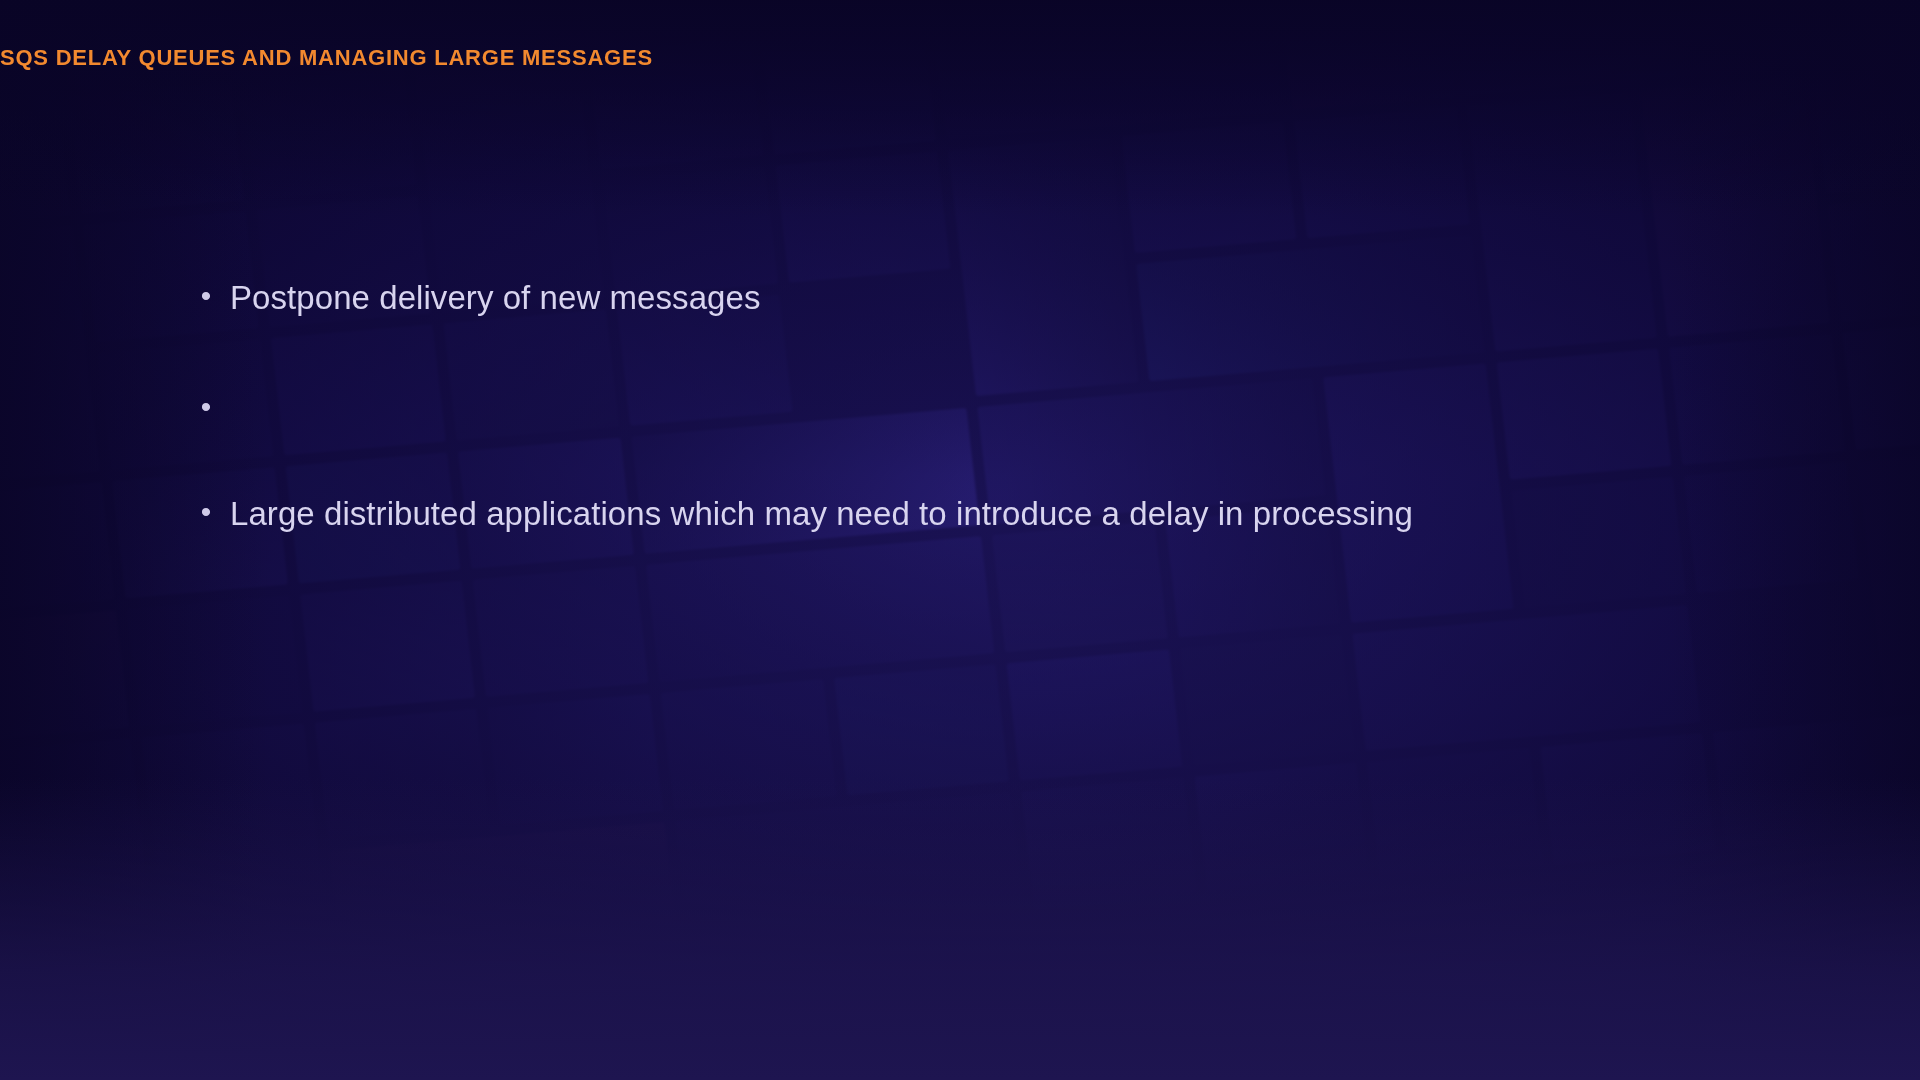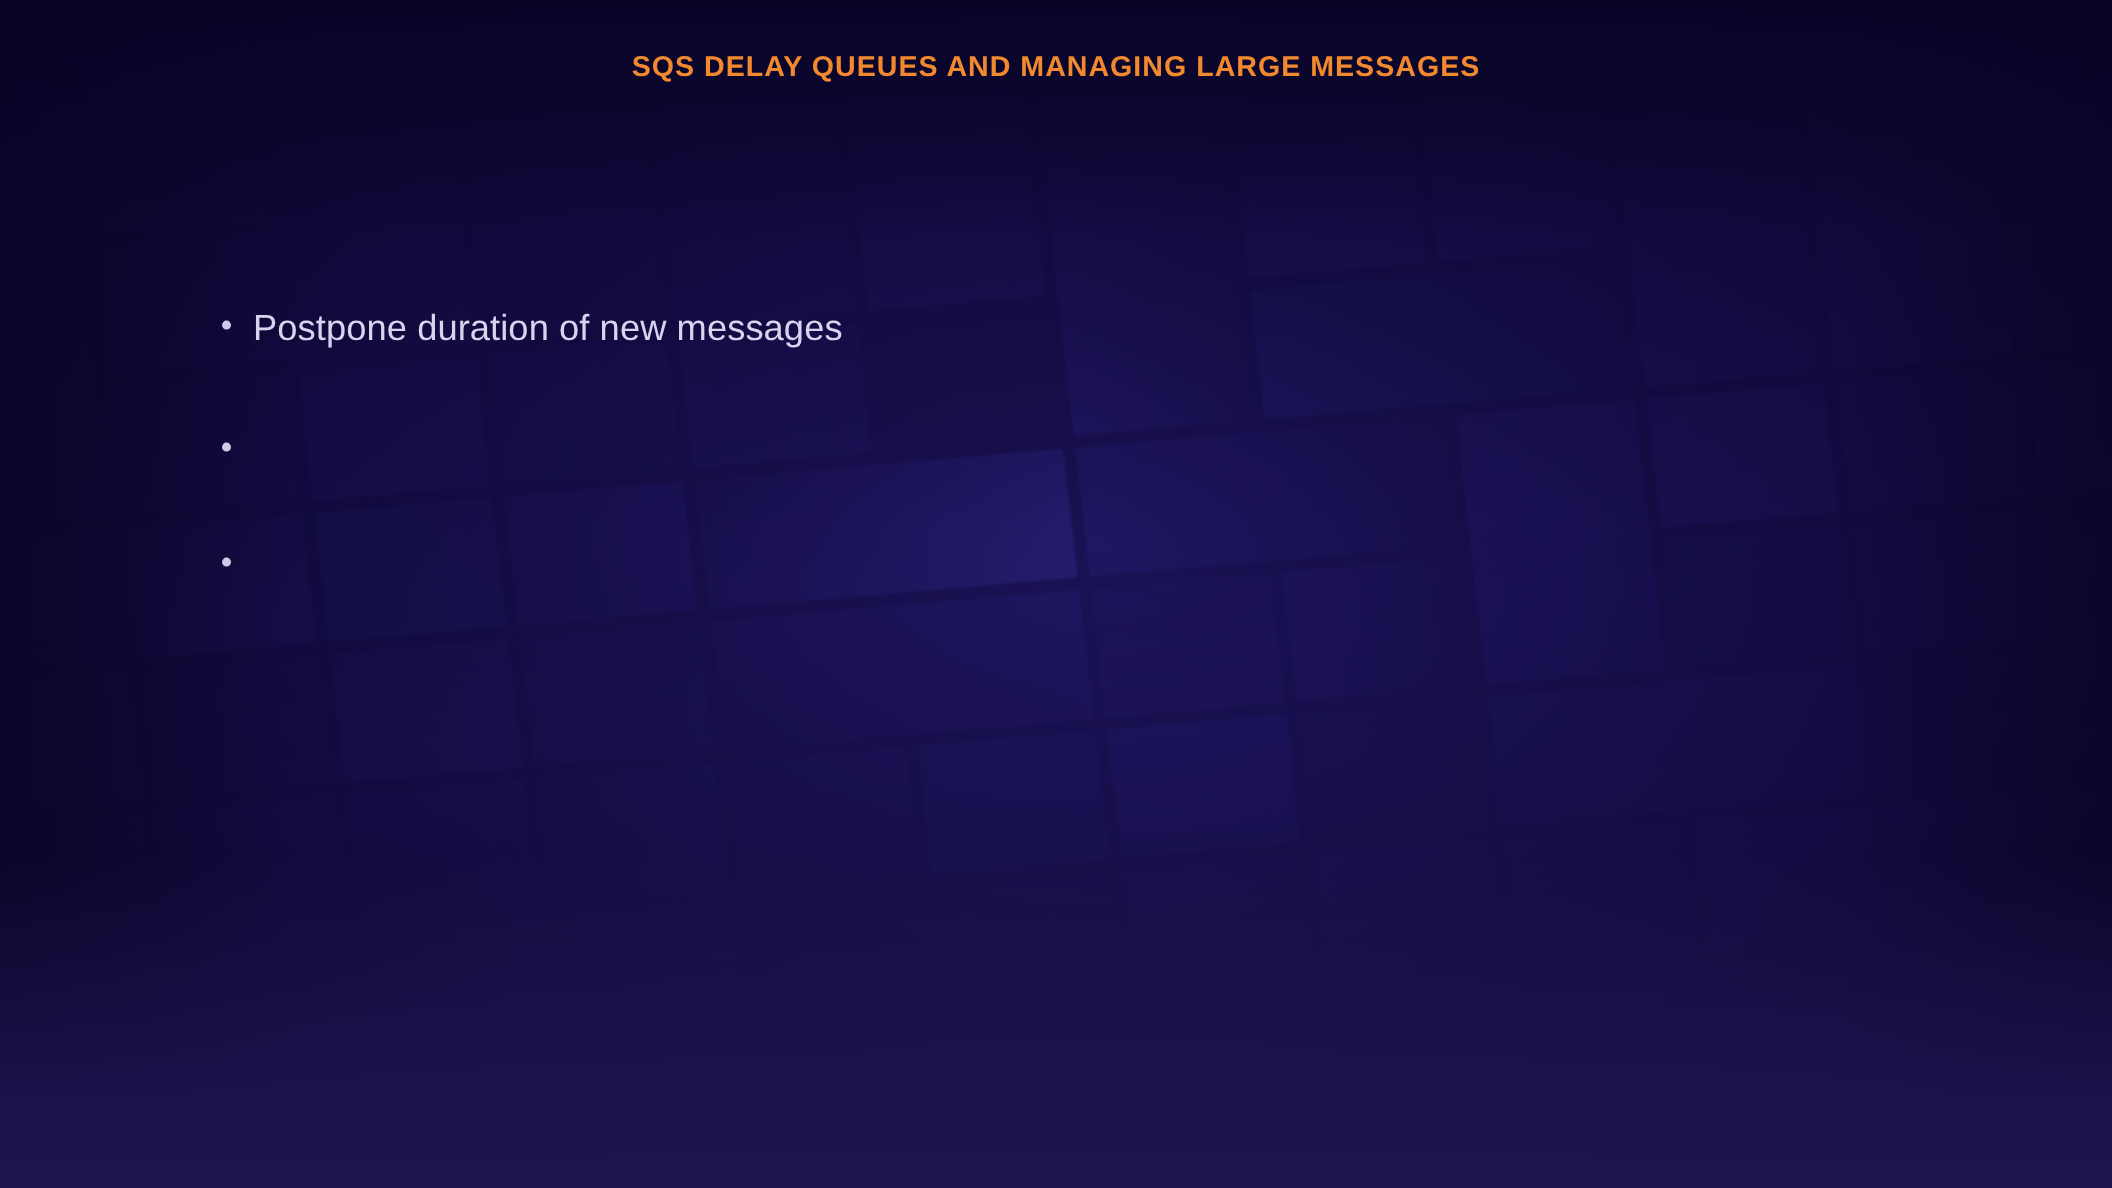--- a/index.html
+++ b/index.html
@@ -62,22 +62,21 @@
   
   .content {
     position:relative;
     z-index:5;
     width:1920px; height:1080px;
   }
 
   .eyebrow {
     position:absolute;
     top:45px; left:0; right:0;
-    text-align:center;
-    font-size:26px;
+    font-size:22px;
     font-weight:bold;
     letter-spacing:0.035em;
     color:#f2892f;
     text-transform:uppercase;
   }
 
   .title {
     position:absolute;
     top:98px; left:0; right:0;
     text-align:center;
@@ -248,26 +247,27 @@
   <div class="content">
 
     <div class="eyebrow">SQS DELAY QUEUES AND MANAGING LARGE MESSAGES</div>
 
 
     <div class="body">
 
 
       <div class="bullet">
         <span class="bullet-dot">•</span>
-        <span class="bullet-text">Postpone duration of new messages</span>
+        <span class="bullet-text">Postpone delivery of new messages</span>
       </div>
 
       <div class="bullet">
         <span class="bullet-dot">•</span>
       </div>
 
       <div class="bullet">
         <span class="bullet-dot">•</span>
+        <span class="bullet-text">Large distributed applications which may need to introduce a delay in processing</span>
       </div>
 
     </div>
   </div>
 </div>
 
 </body></html>

